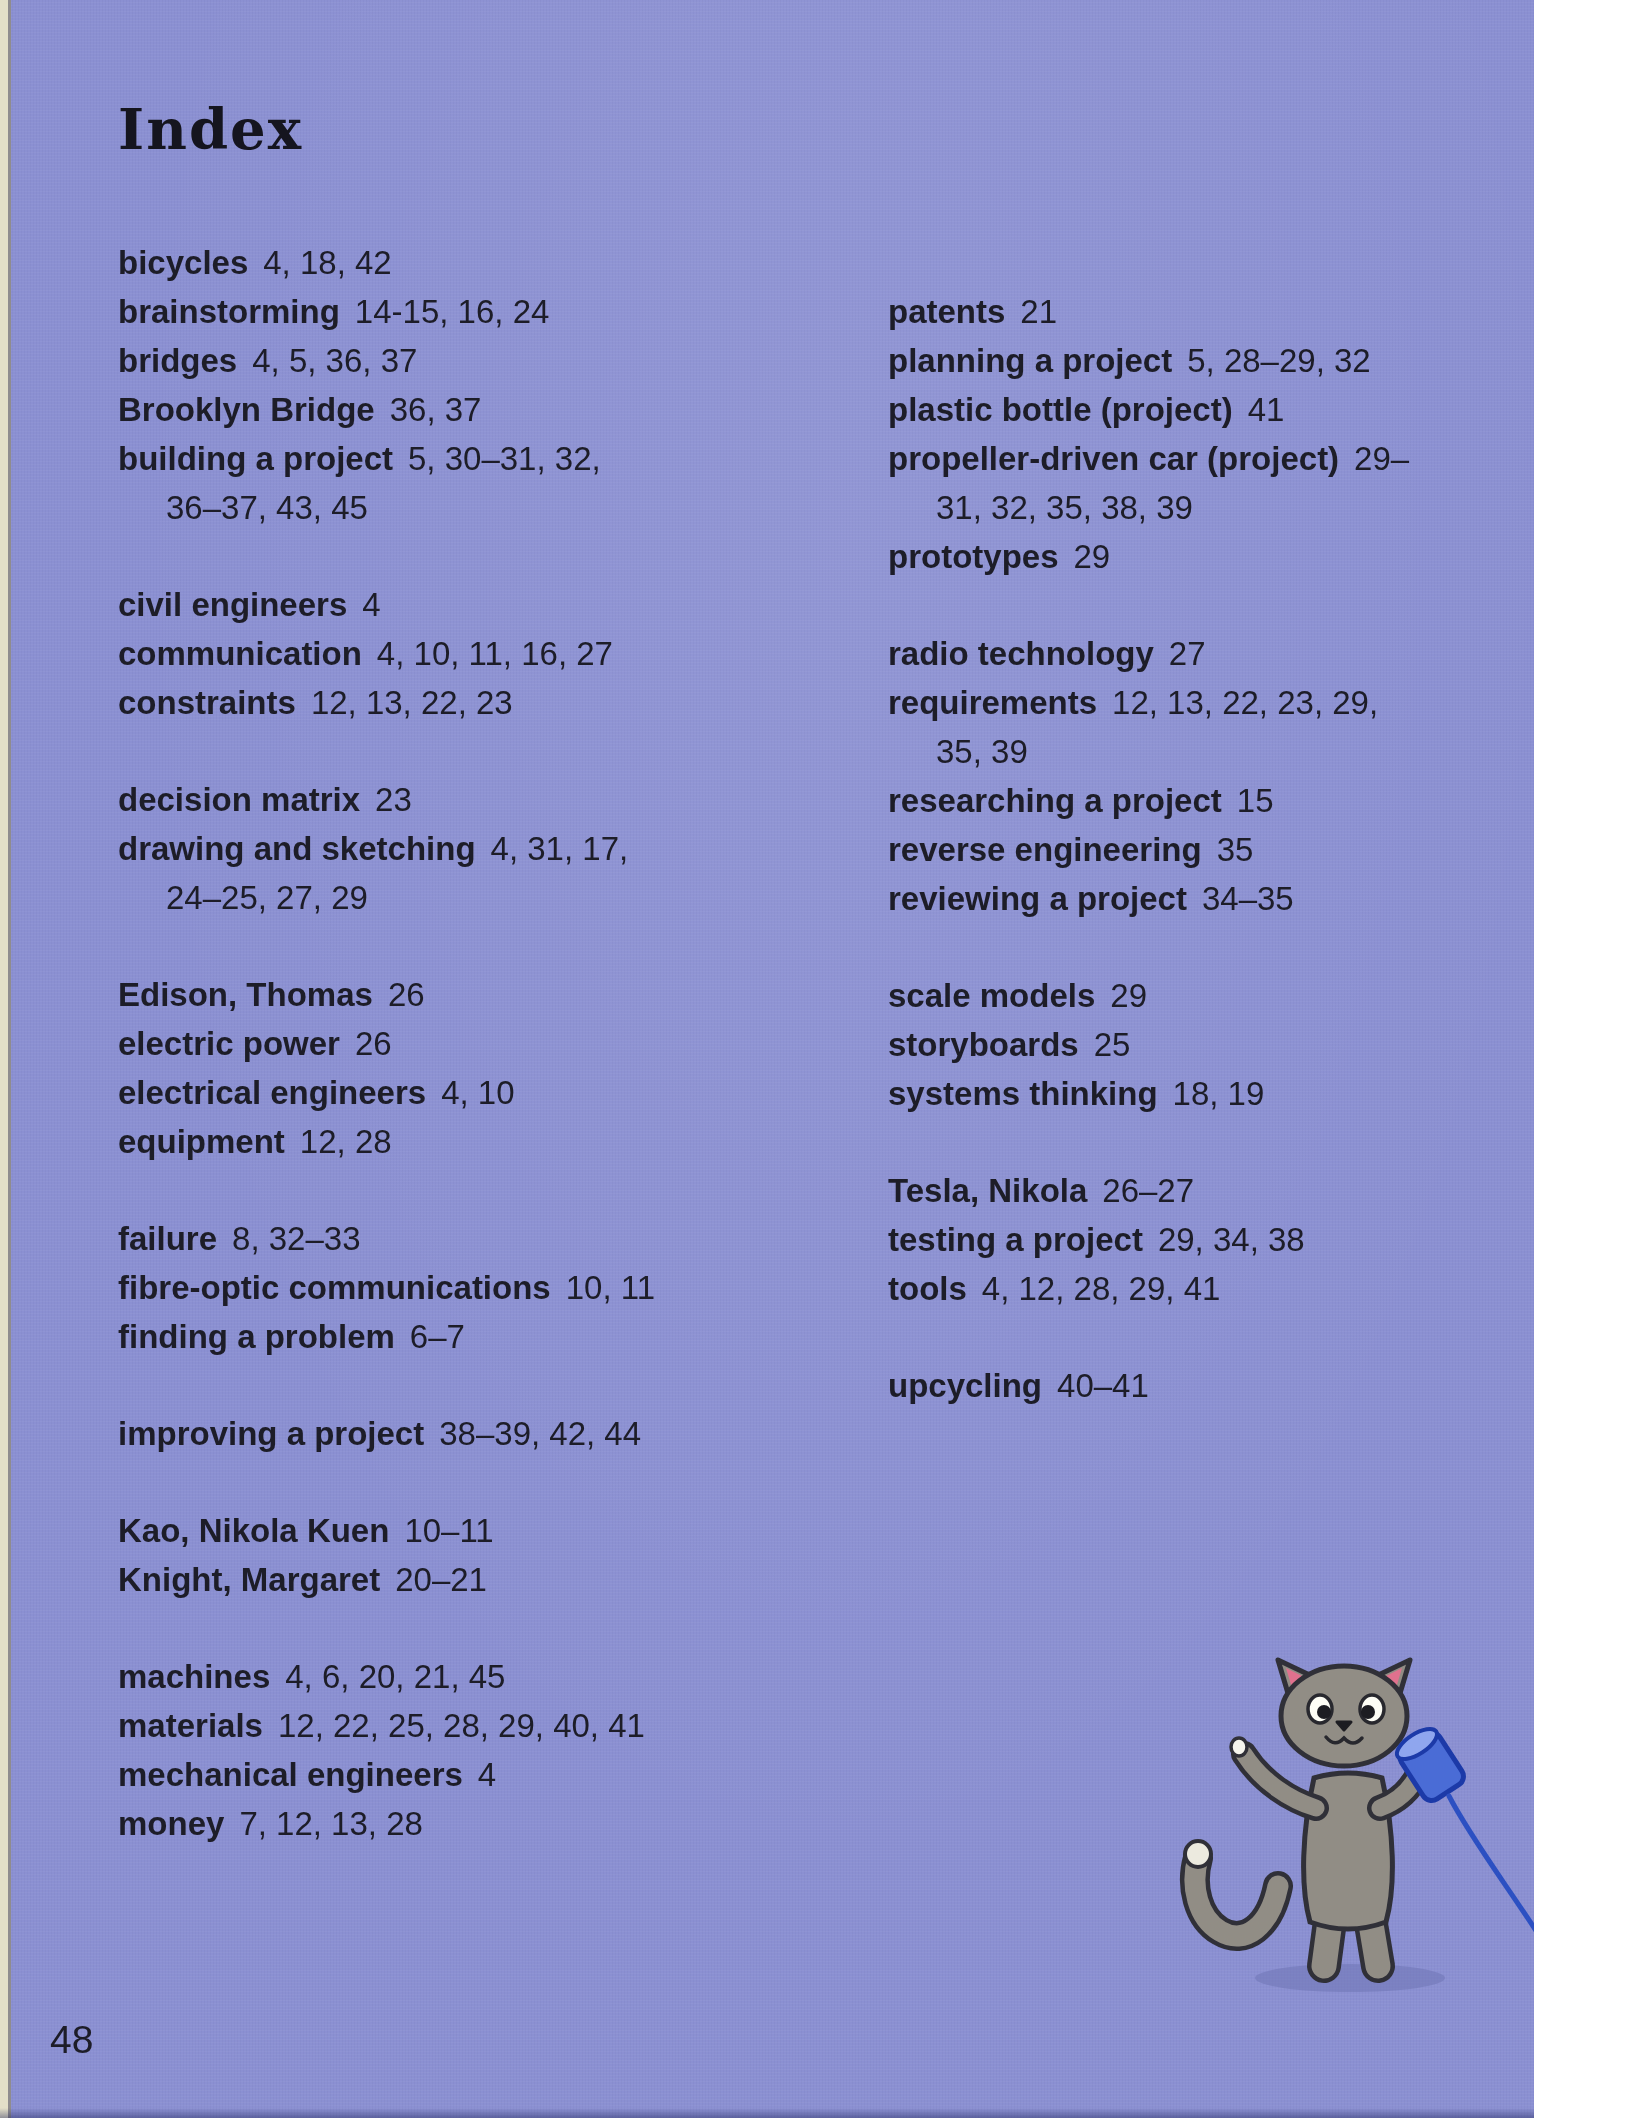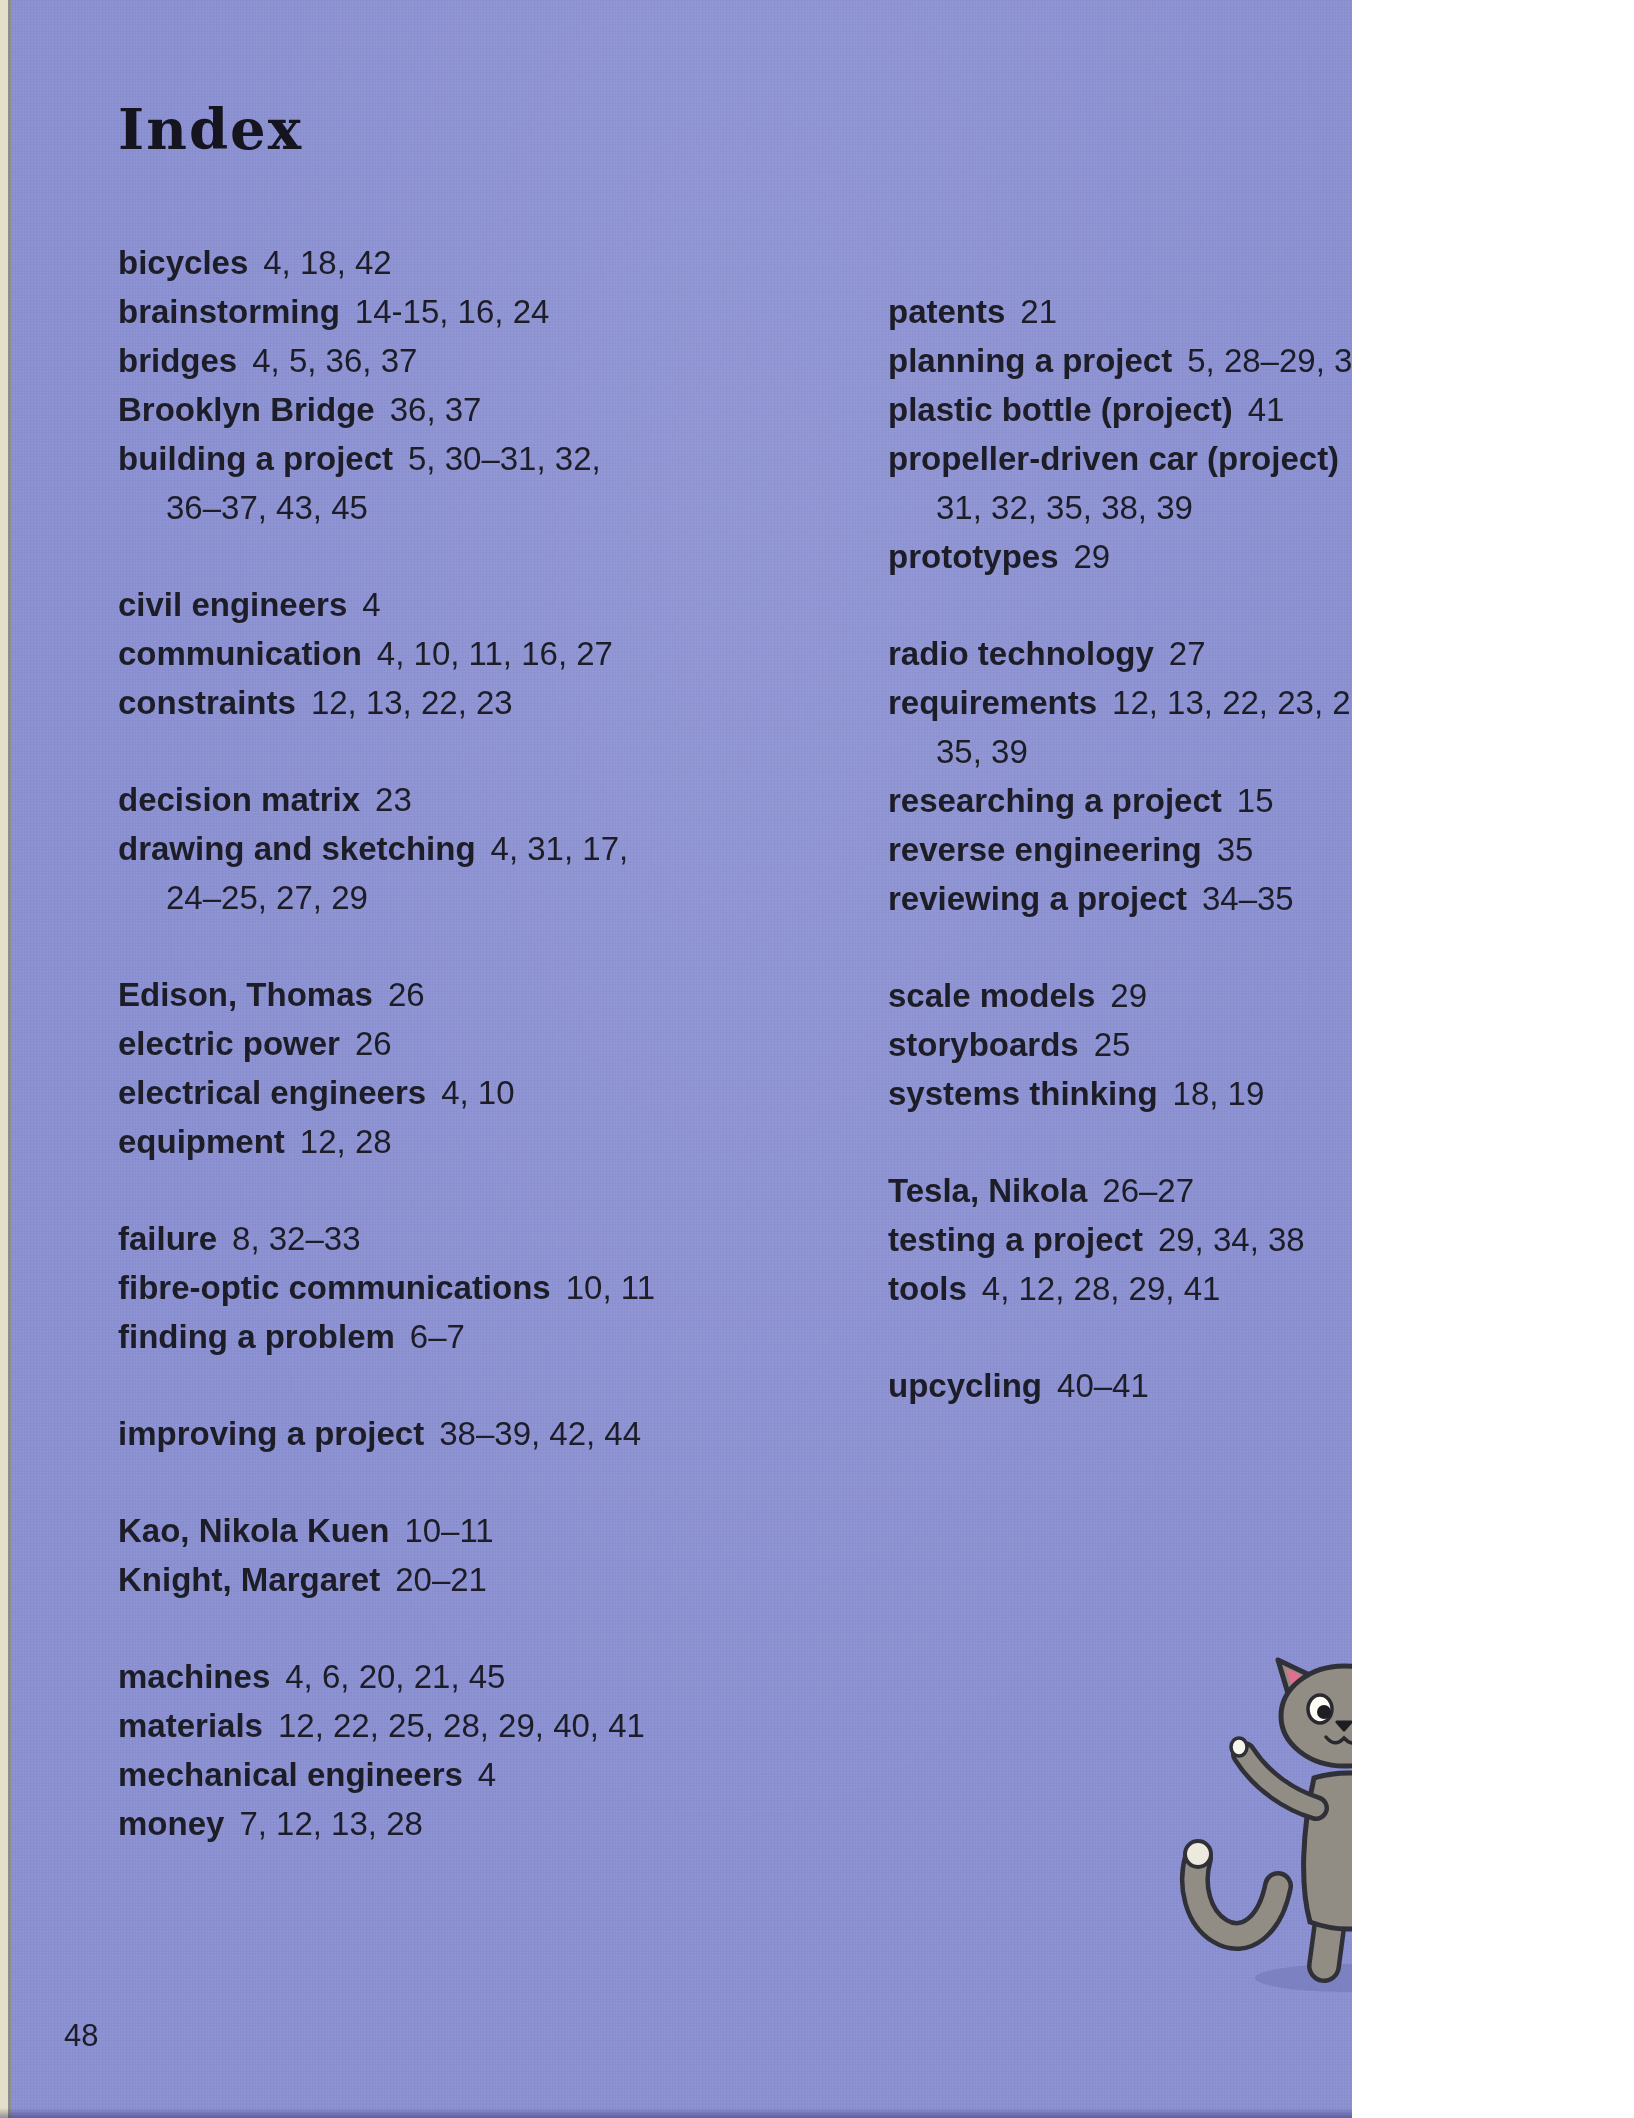--- a/index.html
+++ b/index.html
@@ -1,18 +1,18 @@
 <!DOCTYPE html>
 <html><head>
 <meta charset="utf-8">
 <style>
   html,body{margin:0;padding:0;}
   .page{
     position:relative;
-    width:1352px;height:2118px;
+    width:1534px;height:2118px;
     background-color:#8b90d2;
     background-image:
       radial-gradient(ellipse at 55% 25%, rgba(255,255,255,0.06), transparent 62%),
       repeating-linear-gradient(0deg, rgba(255,255,255,0.035) 0 1px, transparent 1px 3px),
       repeating-linear-gradient(90deg, rgba(35,35,90,0.035) 0 1px, transparent 1px 3px);
     overflow:hidden;
     font-family:"Liberation Sans", sans-serif;
     color:#1d1d28;
   }
   .edge-left{
@@ -31,22 +31,22 @@
     color:#15151f;
   }
   .col{position:absolute;font-size:33px;line-height:49px;}
   .col-left{left:118px;top:238px;width:600px;}
   .col-right{left:888px;top:287px;width:640px;}
   .group{margin-bottom:48px;}
   .entry{padding-left:48px;text-indent:-48px;}
   .term{font-weight:bold;margin-right:15px;}
   .pages{white-space:pre-line;}
   .pagenum{
-    position:absolute;left:64px;top:2018px;
-    font-size:31px;color:#1d1d28;
+    position:absolute;left:50px;top:2018px;
+    font-size:39px;color:#1d1d28;
   }
   .cat{position:absolute;left:1150px;top:1586px;width:484px;height:532px;}
 </style>
 </head>
 <body>
 
 <div class="page">
   <div class="edge-left"></div>
 
   <div class="title">Index</div>

